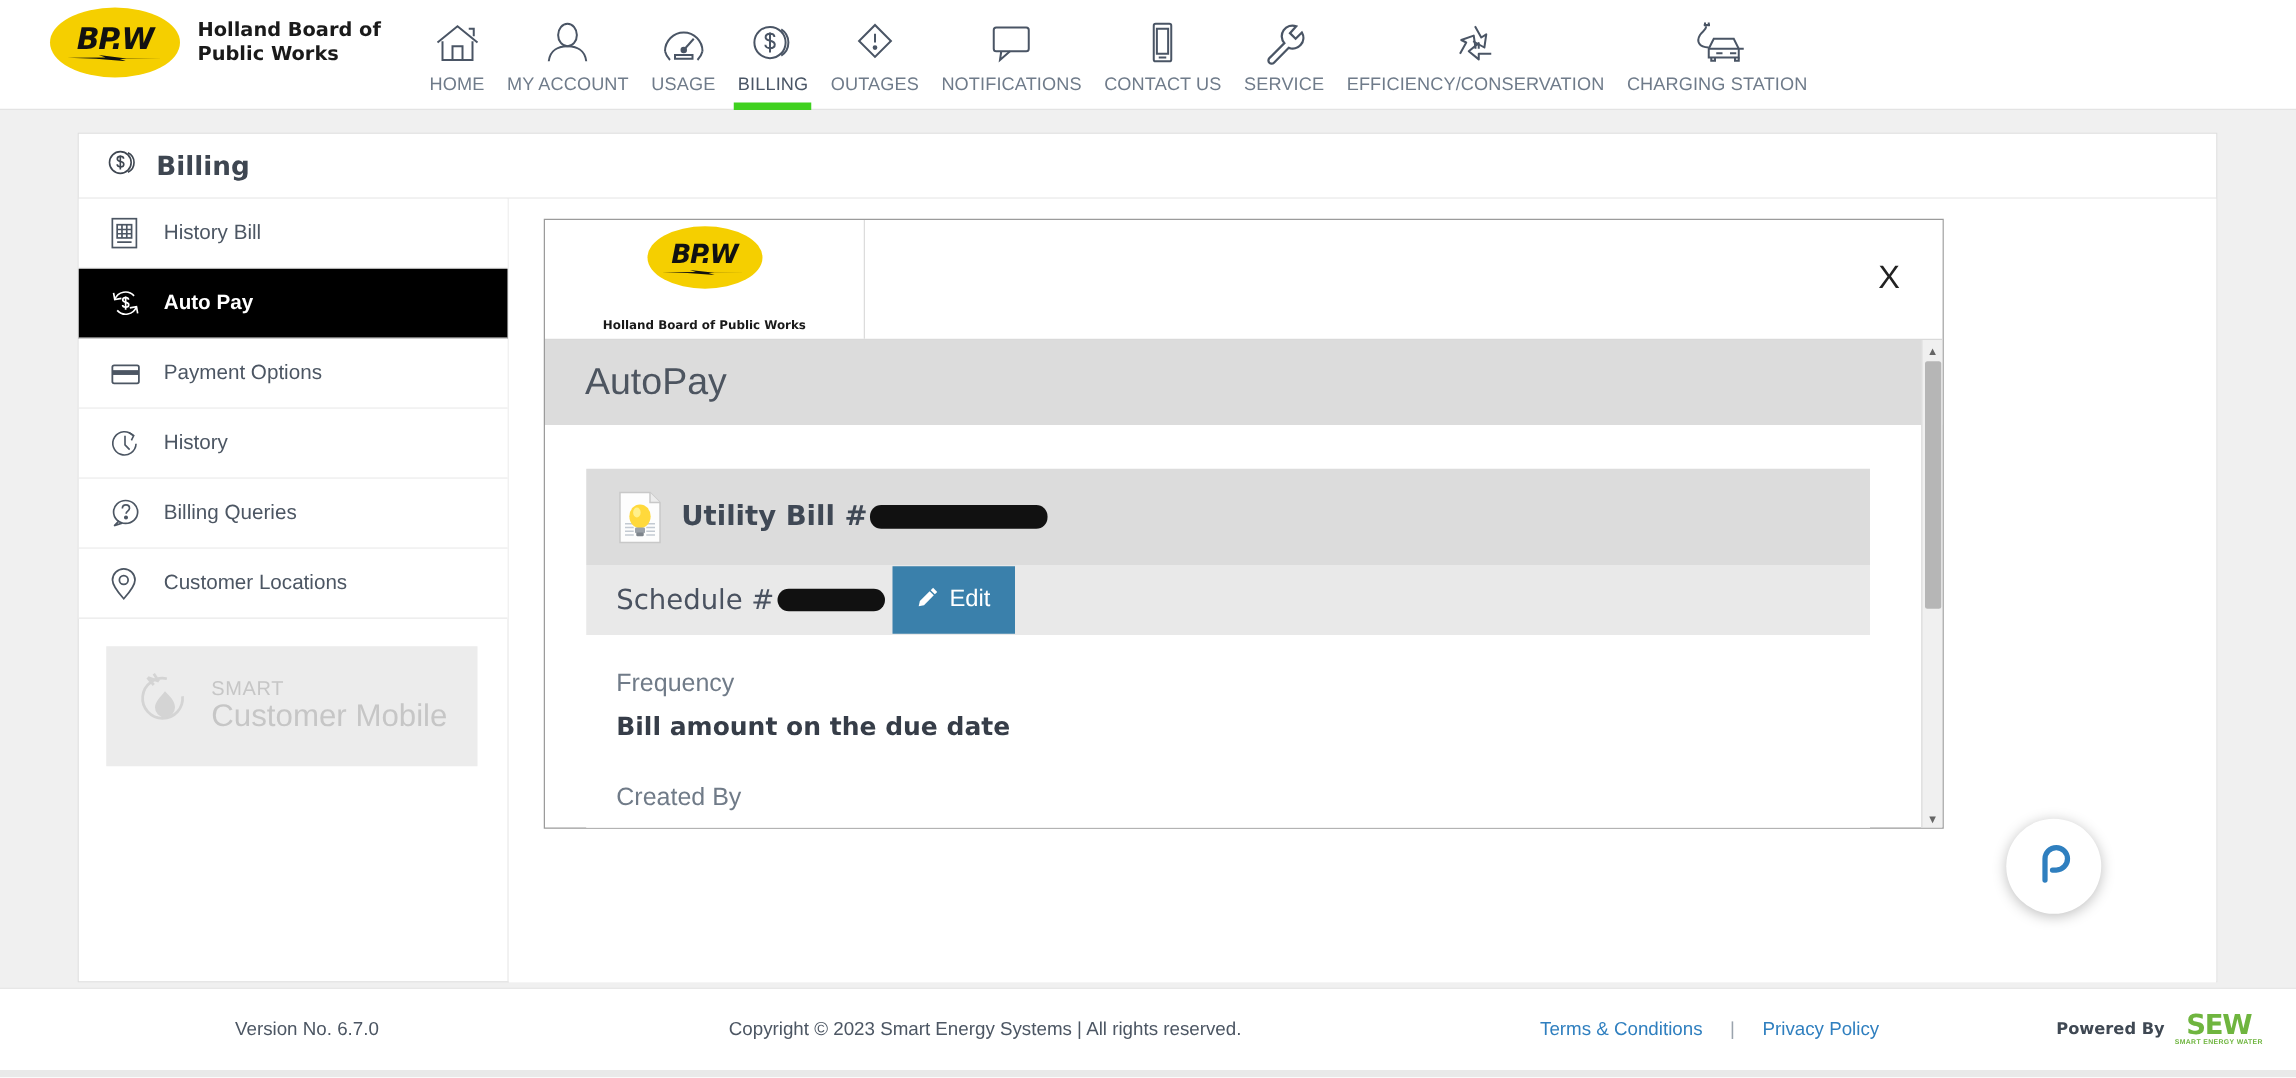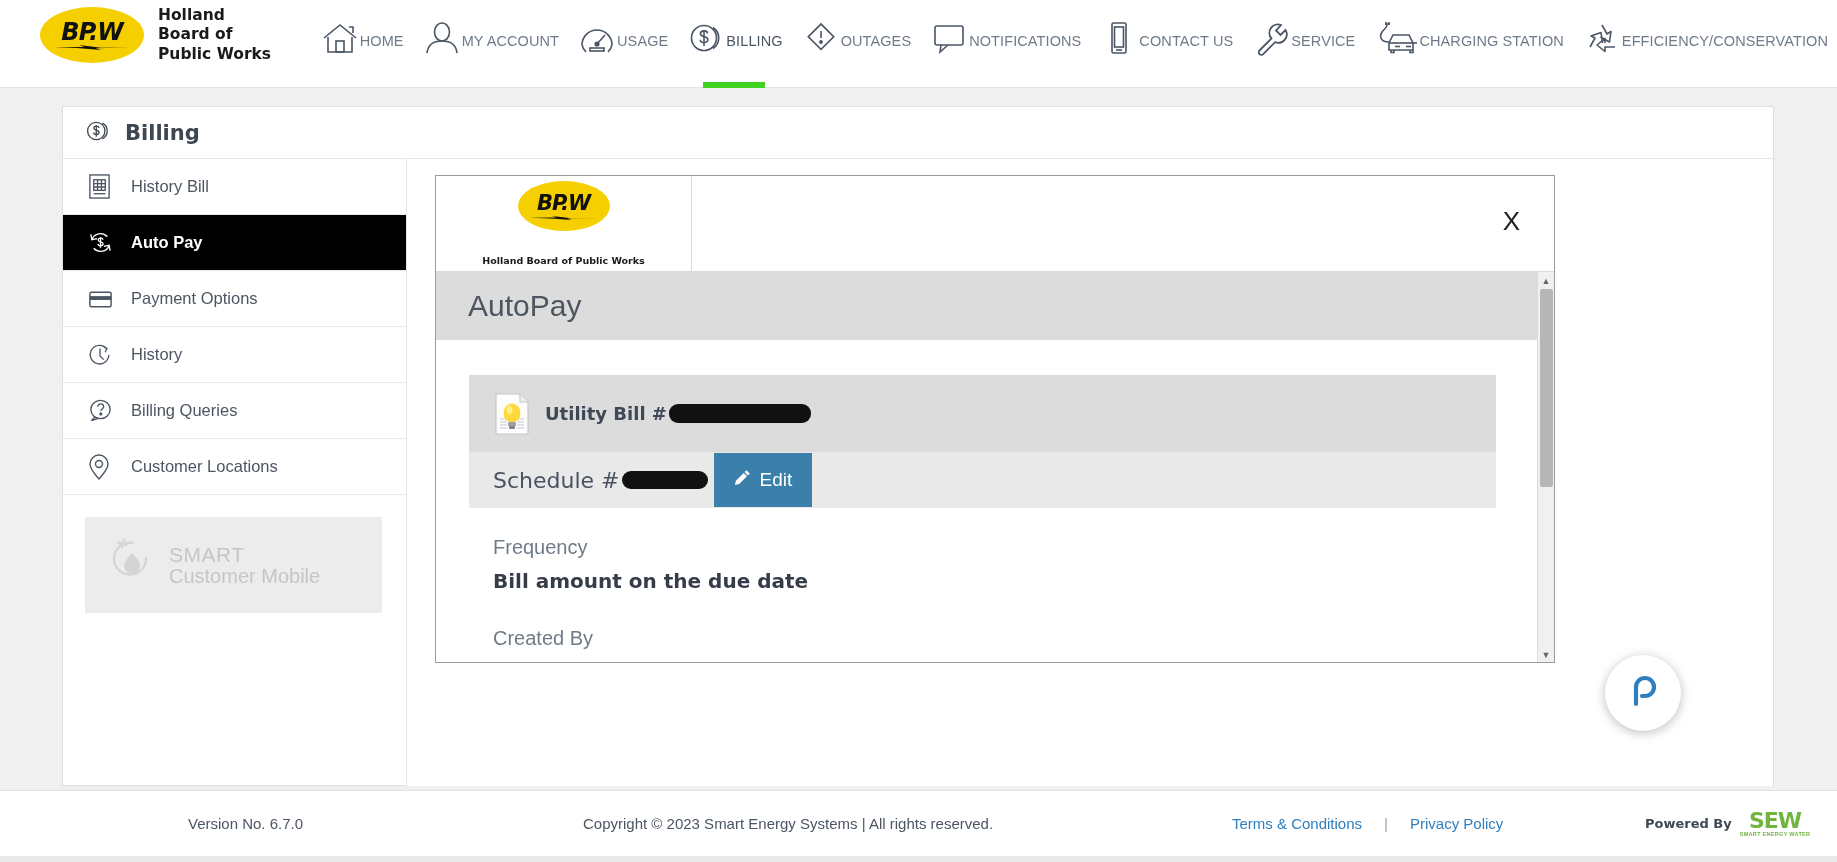--- a/index.html
+++ b/index.html
@@ -35,21 +35,21 @@
     background: #111;
     clip-path: polygon(0% 45%, 40% 40%, 33% 0%, 62% 55%, 100% 48%, 55% 62%, 62% 100%, 30% 60%);
   }
   .brand-name {
     margin-left: 14px; font-family: "DejaVu Sans", sans-serif;
     font-weight: bold; font-size: 15.5px; color: #1a1a1a; line-height: 1.25;
   }
 
   .navitems { display: flex; align-items: flex-end; margin-left: 30px; height: 88px; }
   .navitem {
-    position: relative; display: flex; align-items: center;
+    position: relative; display: flex; flex-direction: column; align-items: center;
     justify-content: flex-end; height: 88px; padding: 0 9px 12px 9px;
     cursor: pointer; min-width: 60px;
   }
   .navitem .ico { height: 40px; display: flex; align-items: center; justify-content: center; }
   .navitem .ico svg { display: block; }
   .navitem .nlabel {
     margin-top: 6px; font-size: 14.5px; color: #6f7b8a; white-space: nowrap;
     letter-spacing: .1px;
   }
   .navitem.active .nlabel { color: #4a5666; }
@@ -89,22 +89,22 @@
   .side-item .slabel { font-size: 16.5px; color: #4c5663; margin-left: 6px; }
   .side-item.active { background: #000000; }
   .side-item.active .slabel { color: #ffffff; font-weight: bold; }
 
   .promo {
     margin: 22px 24px 0 22px; height: 96px; background: #ececec;
     display: flex; align-items: center; padding-left: 14px;
   }
   .promo .plogo { width: 66px; flex: none; display: flex; align-items: center; justify-content: center; }
   .promo .ptext { margin-left: 4px; line-height: 1; }
-  .promo .p1 { font-size: 21px; color: #c6c6c6; letter-spacing: .5px; }
-  .promo .p2 { font-size: 20px; color: #c6c6c6; margin-top: 1px; }
+  .promo .p1 { font-size: 16px; color: #c6c6c6; letter-spacing: .5px; }
+  .promo .p2 { font-size: 25px; color: #c6c6c6; margin-top: 1px; }
 
   
   .content { flex: 1; position: relative; background: #fff; }
   .modal {
     position: absolute; left: 28px; top: 16px; width: 1120px; height: 488px;
     border: 1px solid #9b9b9b; background: #fff; overflow: hidden;
   }
   .modal-top { height: 96px; display: flex; border-bottom: 1px solid #d9d9d9; background:#fff; }
   .modal-logo-cell {
     width: 256px; border-right: 1px solid #dcdcdc; display: flex;
@@ -138,21 +138,21 @@
     height: 68px; background: #dcdcdc; display: flex; align-items: center; padding-left: 32px;
   }
   .autopay-bar .ap-title { font-size: 30px; color: #4d5560; }
 
   .panel { margin: 35px 0 0 33px; width: 1027px; background: #fff; }
   .panel-row1 {
     background: #dcdcdc; height: 77px; display: flex; align-items: center; padding-left: 24px;
   }
   .billicon { width: 38px; height: 44px; position: relative; flex: none; }
   .row1-text {
-    margin-left: 14px; font-size: 18px; color: #3f4855; font-weight: bold;
+    margin-left: 14px; font-size: 22px; color: #3f4855; font-weight: bold;
     font-family: "DejaVu Sans", sans-serif; display: flex; align-items: center;
   }
   .redact { background: #111; border-radius: 9px; display: inline-block; }
   .redact-bill { width: 142px; height: 19px; margin-left: 2px; }
   .redact-sched { width: 86px; height: 18px; margin-left: 2px; }
 
   .panel-row2 {
     background: #e9e9e9; height: 56px; display: flex; align-items: center;
     padding-left: 24px; position: relative;
   }
@@ -349,50 +349,50 @@
           <path d="M30 5 a8.5 8.5 0 0 0 -9.5 13.5 L8.5 30.5 a2.6 2.6 0 0 0 3.7 3.7 L24 22.2 A8.5 8.5 0 0 0 34.5 10 l-5 5 l-4.5-4.5 z"></path>
         </g>
           </svg>
       </span>
       <span class="nlabel">SERVICE</span>
 
     </div>
 
     <div class="navitem">
       <span class="ico">
+        <svg width="40" height="36" viewBox="0 0 40 36">
+            <g fill="none" stroke="#4a5565" stroke-width="1.6" stroke-linejoin="round">
+          <path d="M20 5 L25 14 L29 11.5 L27.5 22 L18.5 17"></path>
+          <path d="M8 27 L13 18 L9 16 L19 12.5 L20.5 23"></path>
+          <path d="M33 27 L23 27 L23 31.5 L15 25 L23 18.5 L23 23"></path>
+        </g>
+          </svg>
+      </span>
+      <span class="nlabel">EFFICIENCY/CONSERVATION</span>
+
+    </div>
+
+    <div class="navitem">
+      <span class="ico">
         <svg width="46" height="36" viewBox="0 0 46 36">
             <g fill="none" stroke="#4a5565" stroke-width="1.6">
           <path d="M16 30 v-7 l4-8 h16 l4 8 v7 z"></path>
           <path d="M16 23 h28"></path>
               <path d="M22 26.5 h5"></path>
               <path d="M33 26.5 h5"></path>
           <path d="M18 30 v2.5 h3 V30"></path>
               <path d="M37 30 v2.5 h3 V30"></path>
           <path d="M16 22 c-8 0 -10-5 -7-10 c2-3 5-4 5-7"></path>
           <path d="M12 4 h5"></path>
               <path d="M13 2 v3"></path>
               <path d="M16 2 v3"></path>
         </g>
           </svg>
       </span>
       <span class="nlabel">CHARGING STATION</span>
-
-    </div>
-
-    <div class="navitem">
-      <span class="ico">
-        <svg width="40" height="36" viewBox="0 0 40 36">
-            <g fill="none" stroke="#4a5565" stroke-width="1.6" stroke-linejoin="round">
-          <path d="M20 5 L25 14 L29 11.5 L27.5 22 L18.5 17"></path>
-          <path d="M8 27 L13 18 L9 16 L19 12.5 L20.5 23"></path>
-          <path d="M33 27 L23 27 L23 31.5 L15 25 L23 18.5 L23 23"></path>
-        </g>
-          </svg>
-      </span>
-      <span class="nlabel">EFFICIENCY/CONSERVATION</span>
 
     </div>
 
   </div>
 </div>
 
 <div class="page">
   <div class="card">
 
     <div class="card-head">

